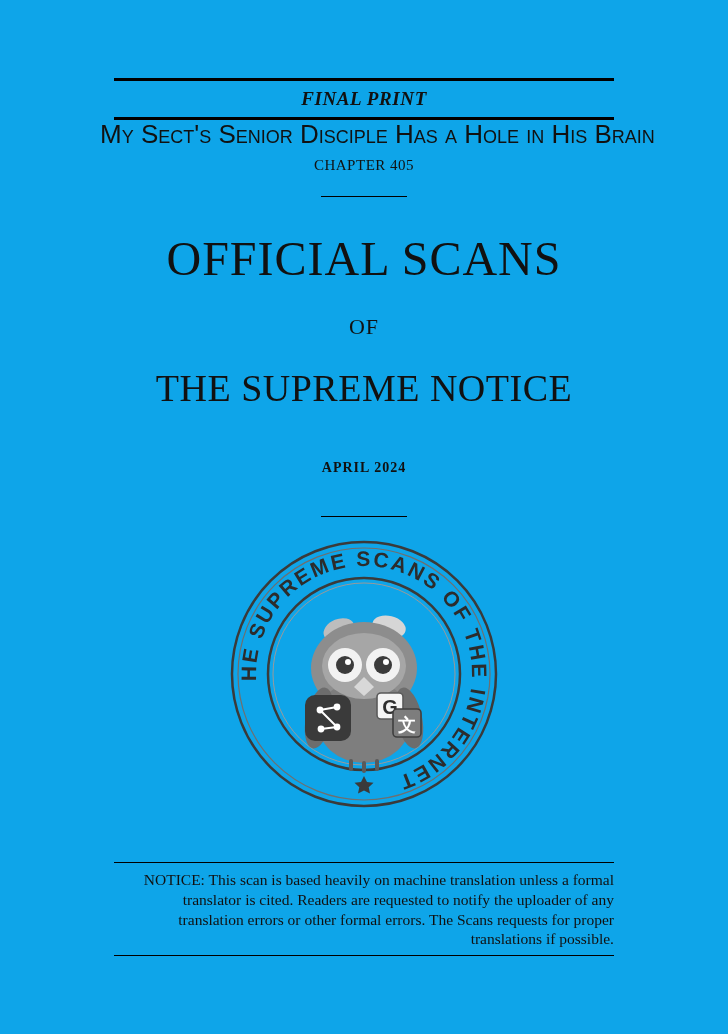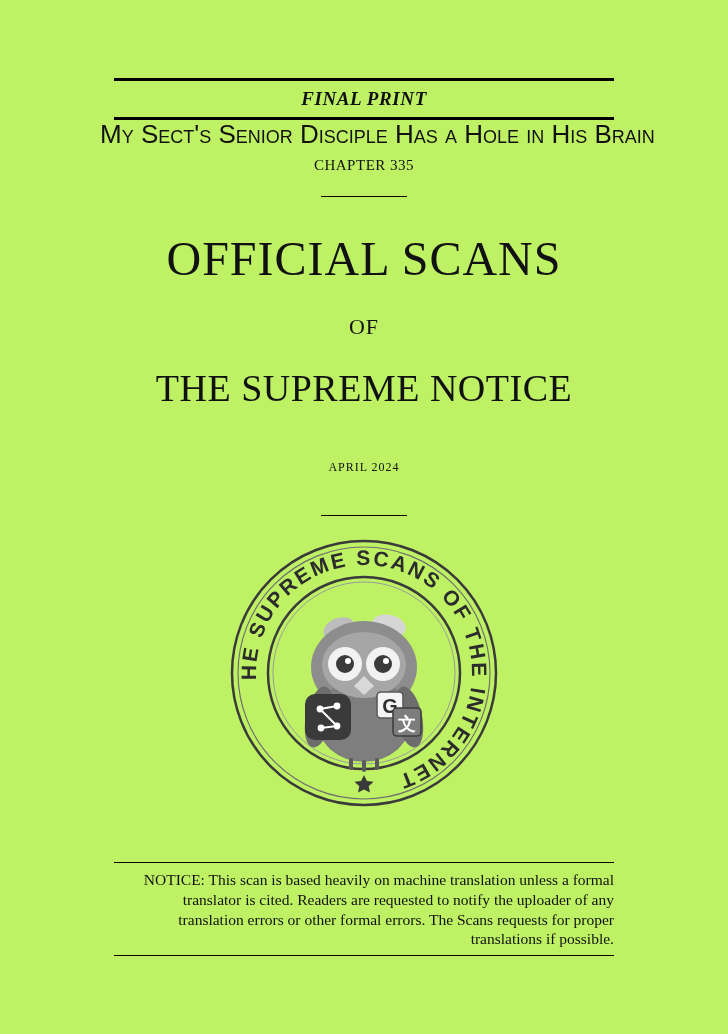--- a/index.html
+++ b/index.html
@@ -13,21 +13,21 @@
     font-family: "Liberation Serif", serif;
     color: #111111;
     position: relative;
     overflow: hidden;
   }
   .page {
     position: absolute;
     left: 0; top: 0;
     width: 728px;
     height: 1034px;
-    background: #bef264;
+    background: #0ea5e9;
   }
   .content {
     position: absolute;
     left: 114px;
     top: 78px;
     width: 500px;
     text-align: center;
   }
 
   
@@ -85,22 +85,23 @@
     font-size: 22px;
     letter-spacing: 1px;
   }
   .supreme {
     margin-top: 26px;
     font-size: 38px;
     letter-spacing: 0.5px;
   }
   .date {
     margin-top: 50px;
-    font-size: 12px;
+    font-size: 14px;
     letter-spacing: 1px;
+    font-weight: bold;
   }
   .divider2 {
     width: 86px;
     border-top: 1.6px solid #000;
     margin: 40px auto 0 auto;
   }
 
   
   .seal-wrap {
     margin-top: 18px;
@@ -137,21 +138,21 @@
 
 <div class="page">
 
   <div class="content">
 
     <div class="rule-top"></div>
     <div class="final-print">FINAL PRINT</div>
     <div class="rule-bottom"></div>
 
     <div class="work-title sc">My Sect's Senior Disciple Has a Hole in His Brain</div>
-    <div class="chapter sc">CHAPTER 335</div>
+    <div class="chapter sc">CHAPTER 405</div>
 
     <div class="divider"></div>
 
     <div class="official">OFFICIAL SCANS</div>
     <div class="of sc">OF</div>
     <div class="supreme">THE SUPREME NOTICE</div>
 
     <div class="date sc">APRIL 2024</div>
 
     <div class="divider2"></div>

